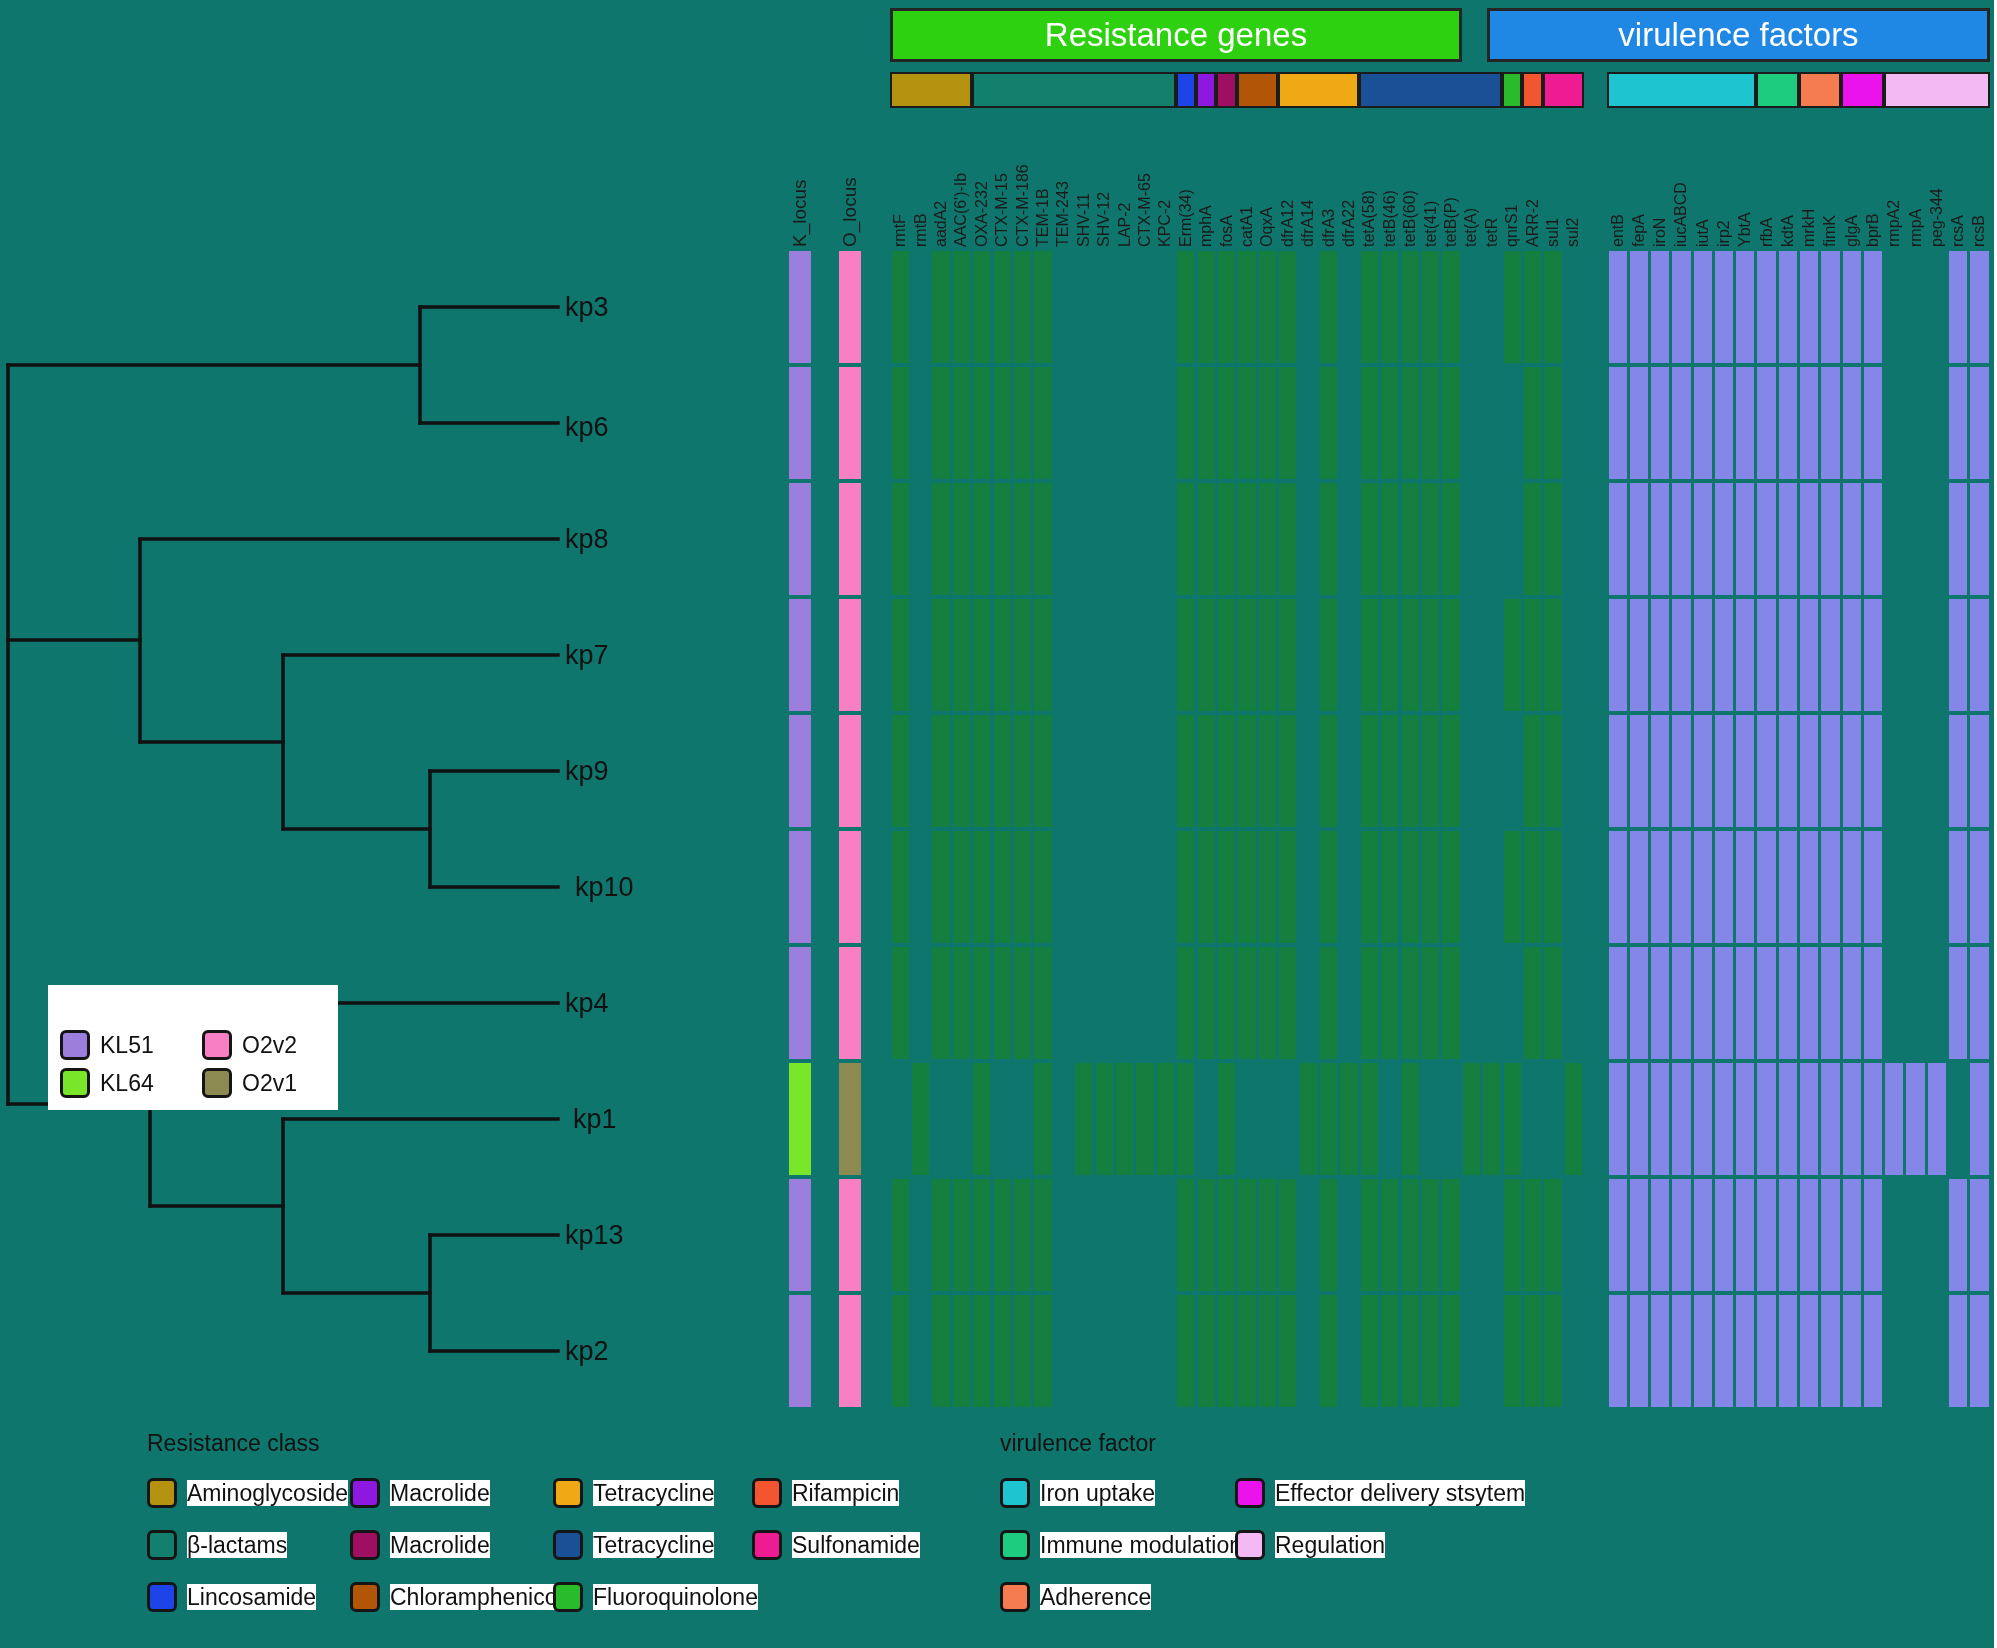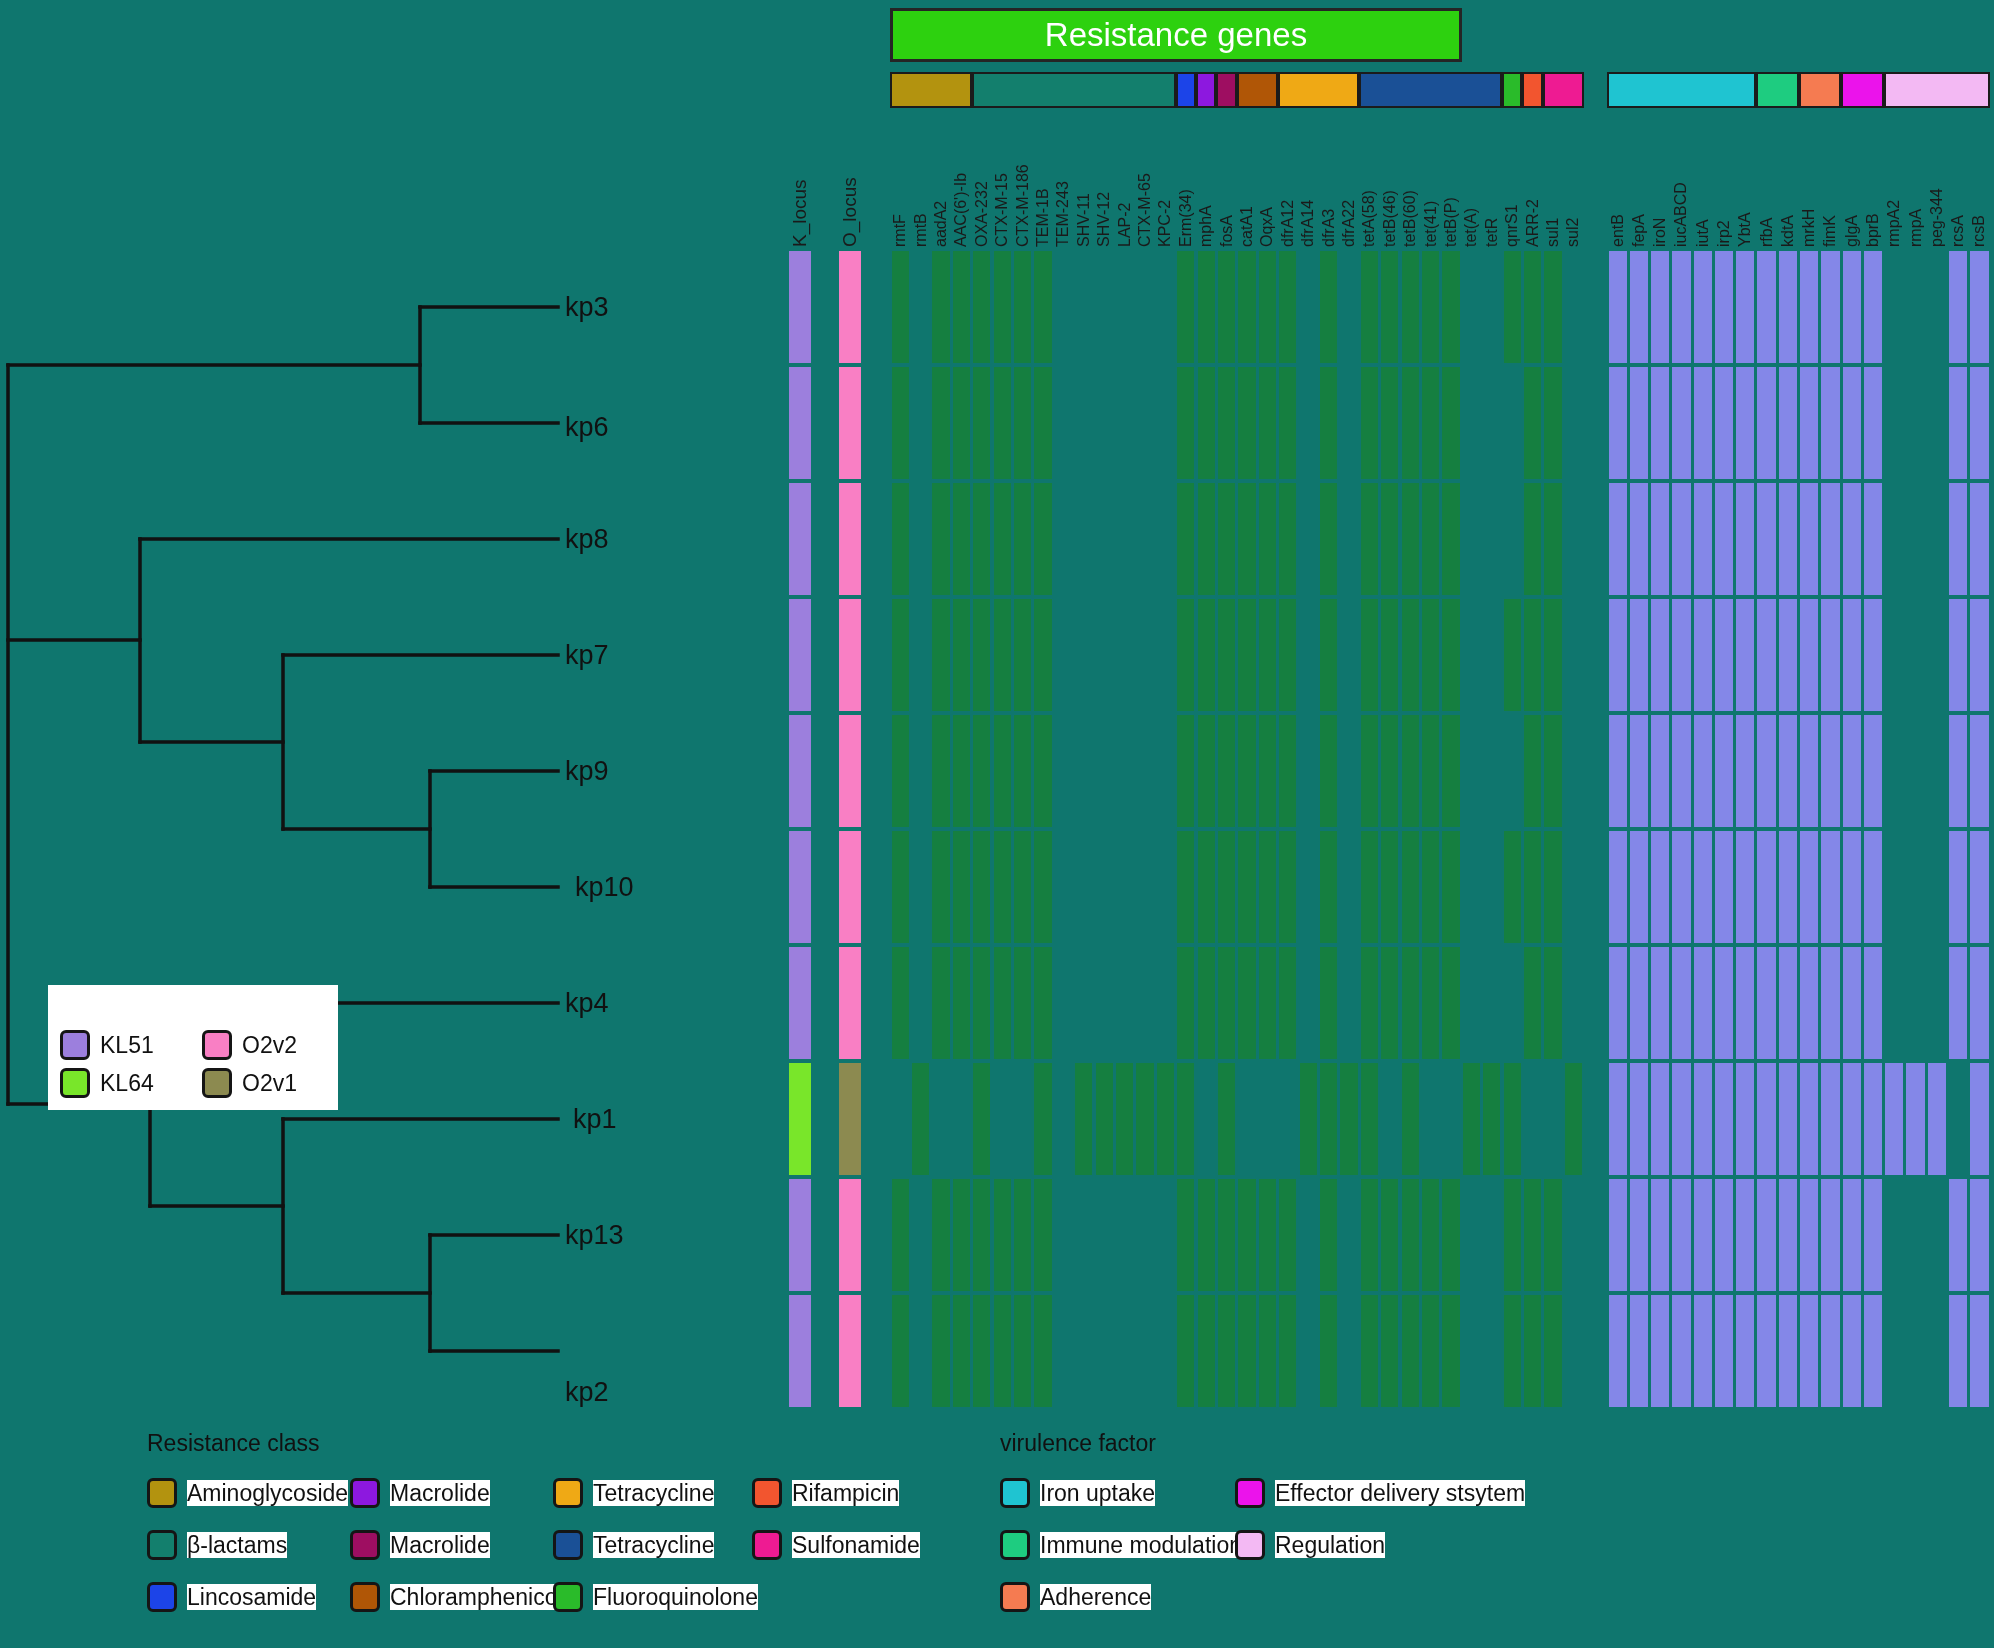--- a/index.html
+++ b/index.html
@@ -48,20 +48,23 @@
       <line x1="430" y1="1351" x2="558" y2="1351" stroke="#111" stroke-width="3.5" stroke-linecap="square"></line>
       <line x1="430" y1="1235" x2="430" y2="1351" stroke="#111" stroke-width="3.5" stroke-linecap="square"></line>
       <line x1="283" y1="1293" x2="430" y2="1293" stroke="#111" stroke-width="3.5" stroke-linecap="square"></line>
       <line x1="283" y1="1119" x2="283" y2="1293" stroke="#111" stroke-width="3.5" stroke-linecap="square"></line>
       <line x1="150" y1="1206" x2="283" y2="1206" stroke="#111" stroke-width="3.5" stroke-linecap="square"></line>
       <line x1="150" y1="1003" x2="150" y2="1206" stroke="#111" stroke-width="3.5" stroke-linecap="square"></line>
     </svg>
 
   <div class="banner" id="banner-res" style="left: 890px; top: 8px; width: 572px; background: rgb(45, 209, 15);">
     <span>Resistance genes</span>
+  </div>
+  <div class="banner" id="banner-vir" style="left: 1487px; top: 8px; width: 503px; background: rgb(31, 135, 228);">
+    <span>virulence factors</span>
   </div>
 
   <div id="class-bars">
       <div class="seg" style="left: 890px; top: 72px; width: 81.6px; background: rgb(179, 147, 15);"></div>
       <div class="seg" style="left: 971.6px; top: 72px; width: 204px; background: rgb(19, 127, 109);"></div>
       <div class="seg" style="left: 1175.6px; top: 72px; width: 20.4px; background: rgb(28, 68, 232);"></div>
       <div class="seg" style="left: 1196px; top: 72px; width: 20.4px; background: rgb(141, 24, 223);"></div>
       <div class="seg" style="left: 1216.4px; top: 72px; width: 20.4px; background: rgb(158, 14, 97);"></div>
       <div class="seg" style="left: 1236.8px; top: 72px; width: 40.8px; background: rgb(176, 86, 6);"></div>
       <div class="seg" style="left: 1277.6px; top: 72px; width: 81.6px; background: rgb(239, 169, 21);"></div>
@@ -521,21 +524,21 @@
   <div id="tip-labels">
       <div class="tiplabel" style="left: 565px; top: 292px;">kp3</div>
       <div class="tiplabel" style="left: 565px; top: 412px;">kp6</div>
       <div class="tiplabel" style="left: 565px; top: 524px;">kp8</div>
       <div class="tiplabel" style="left: 565px; top: 640px;">kp7</div>
       <div class="tiplabel" style="left: 565px; top: 756px;">kp9</div>
       <div class="tiplabel" style="left: 565px; top: 872px; margin-left: 10px;">kp10</div>
       <div class="tiplabel" style="left: 565px; top: 988px;">kp4</div>
       <div class="tiplabel" style="left: 573px; top: 1104px;">kp1</div>
       <div class="tiplabel" style="left: 565px; top: 1220px;">kp13</div>
-      <div class="tiplabel" style="left: 565px; top: 1336px; margin-top: 41px;">kp2</div>
+      <div class="tiplabel" style="left: 565px; top: 1336px;">kp2</div>
     </div>
 
   <div class="legend-bg" style="left:48px;top:985px;width:290px;height:125px;"></div>
   <div id="legends">
       <div class="leg-head" style="left: 83px; top: 992px;">K_locus</div>
       <div class="leg-head" style="left: 222px; top: 992px;">O_locus</div>
       <div class="swatch" style="left: 60px; top: 1030px; background: rgb(156, 127, 221);"></div>
       <div class="leg-label" style="left: 100px; top: 1032px;">KL51</div>
       <div class="swatch" style="left: 60px; top: 1068px; background: rgb(121, 230, 42);"></div>
       <div class="leg-label" style="left: 100px; top: 1070px;">KL64</div>

